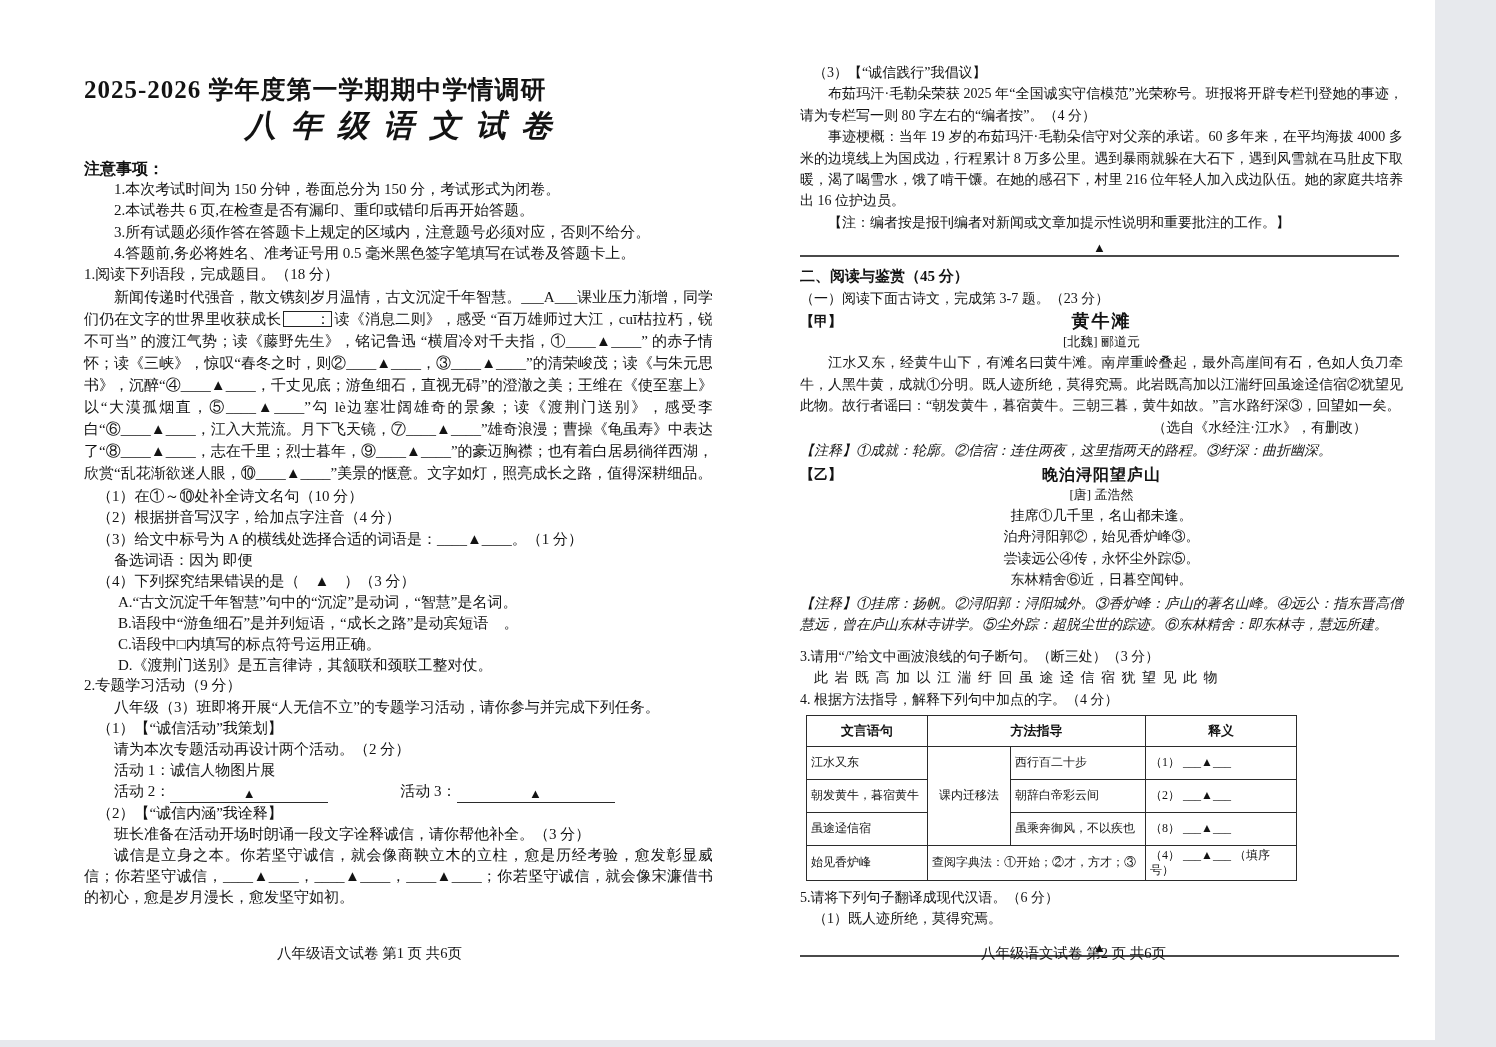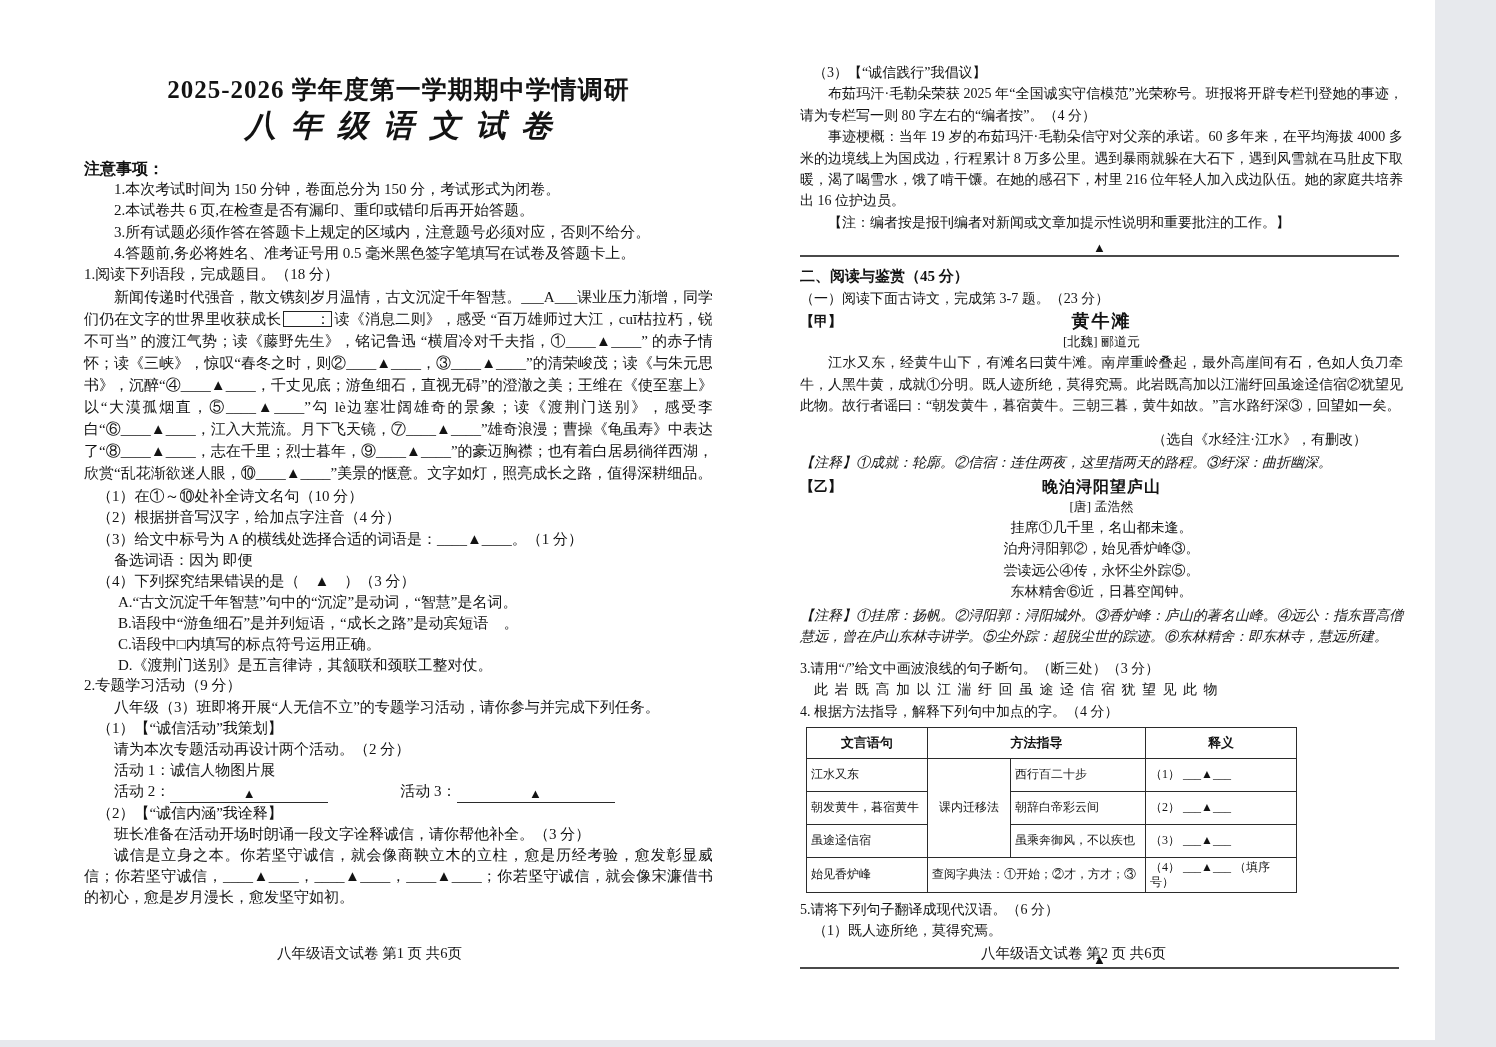--- a/index.html
+++ b/index.html
@@ -8,21 +8,21 @@
     background:#e7e9ed;
     font-family:"Liberation Serif","DejaVu Serif",serif;
     color:#131313;
   }
   .page{
     position:absolute;top:0;background:#ffffff;height:1040px;box-sizing:border-box;
   }
   .page-1{left:0;width:739px;padding:74px 26px 0 84px;font-size:15px;line-height:21.2px;}
   .page-2{left:712px;width:723px;padding:62px 32px 0 88px;font-size:14px;line-height:21.4px;}
 
-  .title-1{font-size:25px;font-weight:bold;text-align:center;letter-spacing:1px;line-height:32px;margin:0;}
+  .title-1{font-size:25px;font-weight:bold;text-align:left;letter-spacing:1px;line-height:32px;margin:0;}
   .title-2{font-size:31px;font-weight:bold;text-align:center;letter-spacing:15px;text-indent:15px;line-height:40px;margin:0 0 12px 0;font-style:italic;}
   .notice-head{font-weight:bold;font-size:16px;}
   .notice-item{margin-left:30px;}
   .sec-head{font-weight:bold;font-size:15.5px;}
   .q-line{margin:0;}
   .passage{margin:1px 0;text-indent:2em;text-align:justify;line-height:22px;}
   .boxed{display:inline-block;border:1.2px solid #222;line-height:14px;padding:0 1px;margin:0 2px;}
   .sub-q{margin-left:13px;}
   .pinyin-row{margin-left:30px;display:flex;width:575px;justify-content:space-between;}
   .opt{margin-left:34px;line-height:20.8px;}
@@ -36,21 +36,21 @@
 
   .ans-line{border-bottom:2px solid #4a4a4a;text-align:center;height:15px;line-height:15px;margin:7px 4px 9px 0;}
   .ans-line span{font-size:13px;}
   .sec-head-2{font-weight:bold;font-size:15px;}
   .poem-head{position:relative;margin-top:2px;}
   .poem-label{position:absolute;left:0;top:0;font-weight:bold;}
   .poem-title{text-align:center;font-weight:bold;font-size:18px;letter-spacing:2px;}
   .poem-title-sm{text-align:center;font-weight:bold;font-size:16px;letter-spacing:1px;}
   .poem-author{text-align:center;font-size:13px;line-height:20px;}
   .poem-line{text-align:center;font-size:14px;line-height:21.5px;}
-  .source-line{text-align:right;padding-right:36px;margin-top:12px;}
+  .source-line{text-align:right;padding-right:36px;margin-top:0;}
   .notes{text-align:justify;margin-top:2px;font-style:italic;}
   .seg-sentence{margin-left:14px;letter-spacing:1.5px;}
   table.explain{border-collapse:collapse;margin:5px 0 6px 6px;font-size:12px;line-height:15px;}
   table.explain th,table.explain td{border:1.4px solid #2b2b2b;padding:2px 4px;}
   table.explain th{font-weight:bold;font-size:13px;height:26px;text-align:center;}
   table.explain td{height:28px;}
   .c1{width:112px;text-align:left;padding-left:9px;}
   .c2a{width:74px;text-align:center;}
   .c2b{width:126px;text-align:left;padding-left:6px;}
   .c3{width:142px;text-align:left;padding-left:8px;}
@@ -152,21 +152,21 @@
         <td class="c3">（1） ___▲___</td>
       </tr>
       <tr>
         <td class="c1">朝发黄牛，暮宿黄牛</td>
         <td class="c2b">朝辞白帝彩云间</td>
         <td class="c3">（2） ___▲___</td>
       </tr>
       <tr>
         <td class="c1">虽途迳信宿</td>
         <td class="c2b">虽乘奔御风，不以疾也</td>
-        <td class="c3">（3） ___▲___</td>
+        <td class="c3">（8） ___▲___</td>
       </tr>
       <tr>
         <td class="c1">始见香炉峰</td>
         <td colspan="2">查阅字典法：①开始；②才，方才；③</td>
         <td class="c3">（4） ___▲___ （填序号）</td>
       </tr>
     </tbody>
       </table>
 
     <div class="q-line">5.请将下列句子翻译成现代汉语。（6 分）</div>

